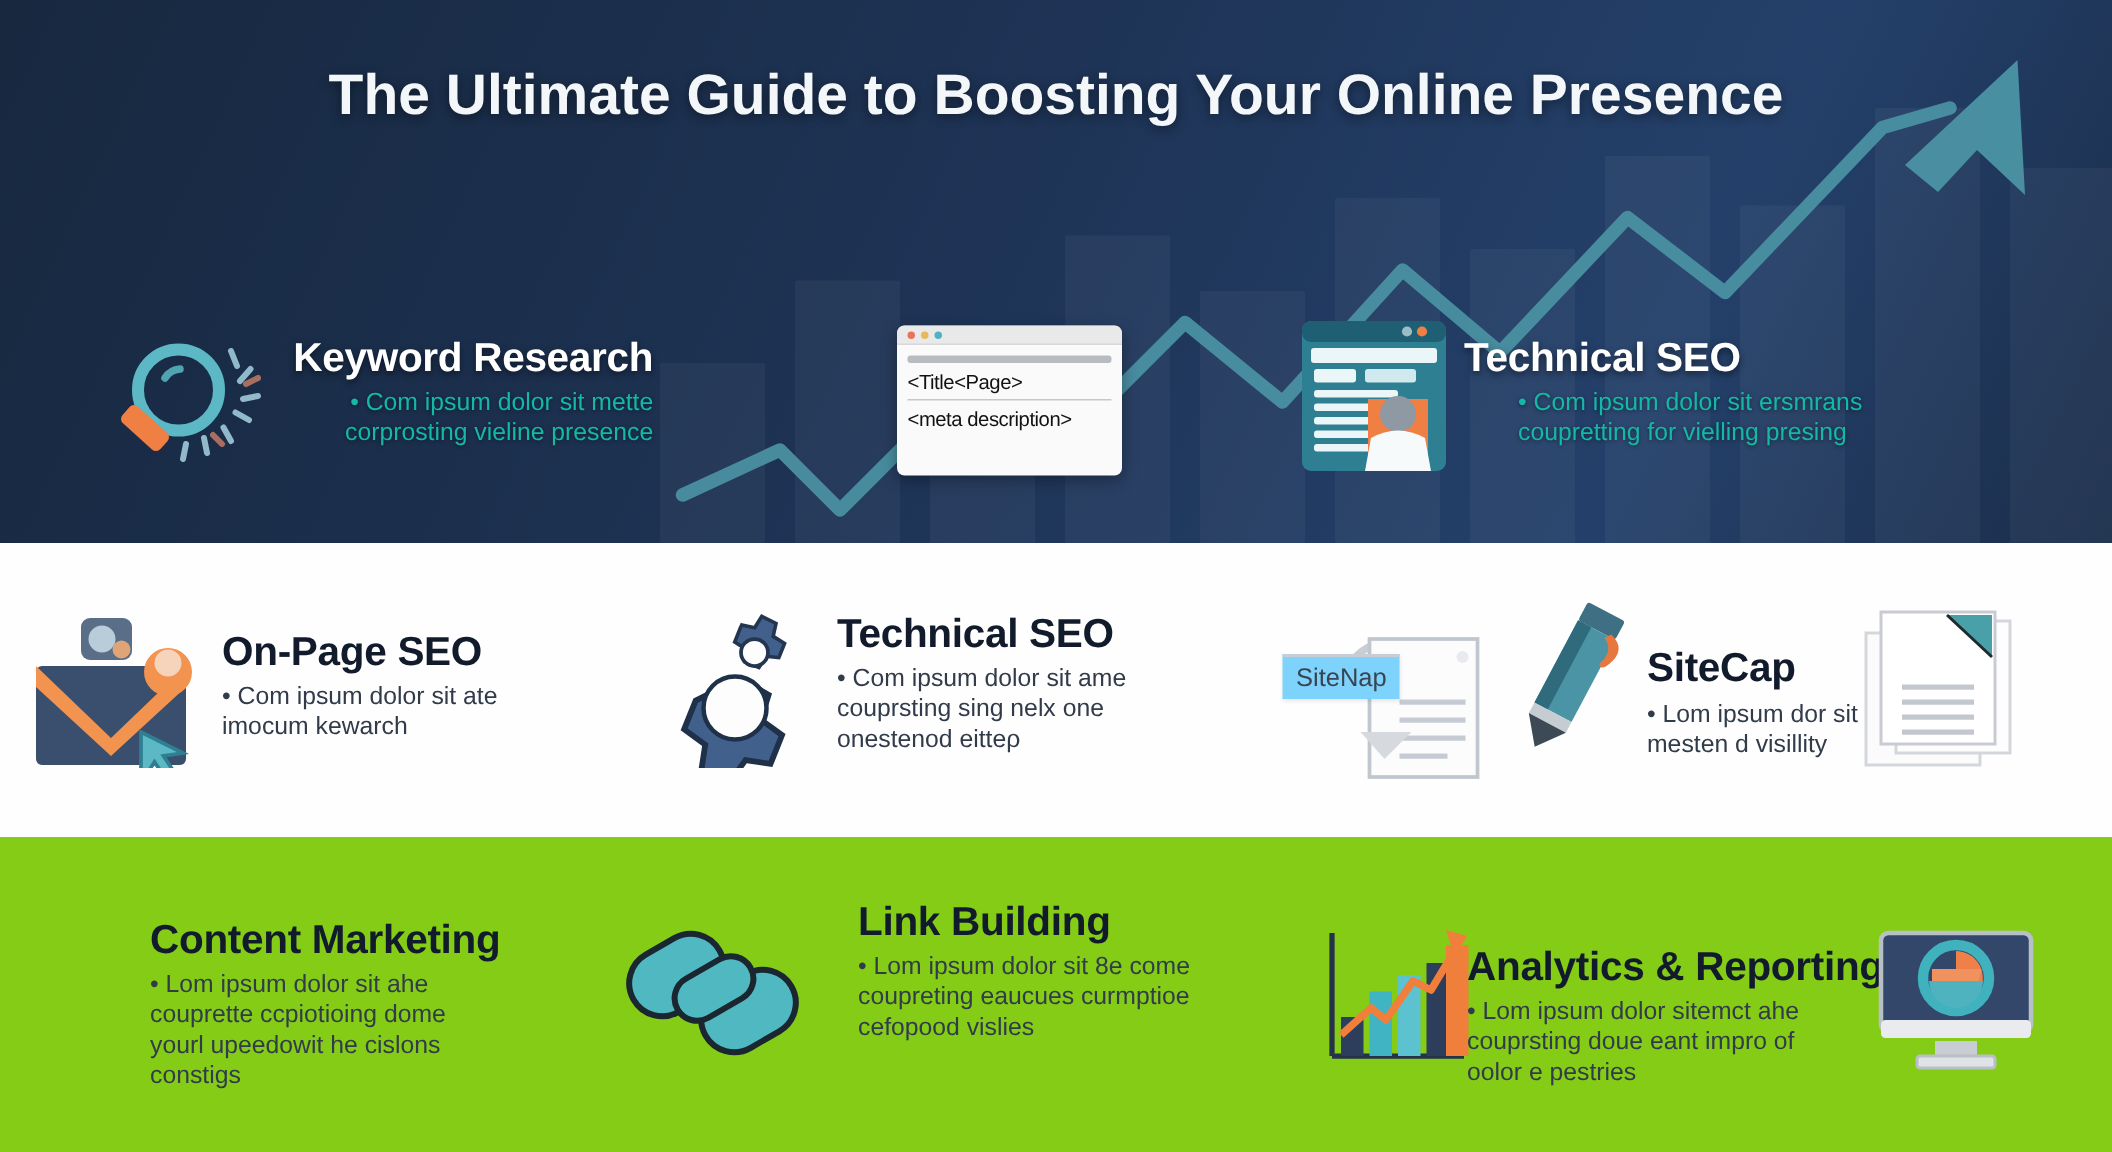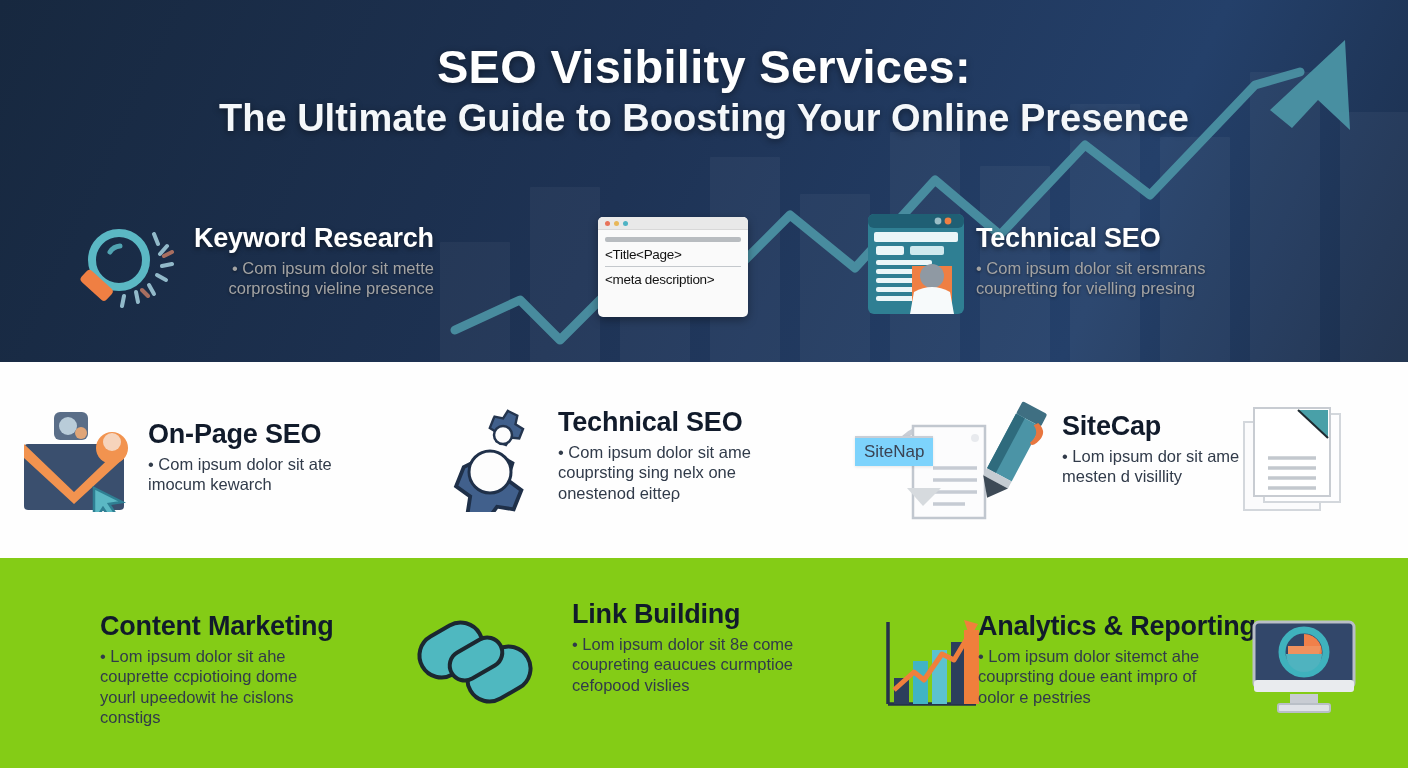--- a/index.html
+++ b/index.html
@@ -62,21 +62,21 @@
     line-height:1.05;
     letter-spacing:-0.2px;
   }
   .item-body {
     line-height:1.22;
     margin-top:6px;
     white-space:pre-line;
   }
   
   .on-dark .item-title { color:#ffffff; font-size:27px; text-shadow:0 2px 5px rgba(0,0,0,.5); }
-  .on-dark .item-body  { color:#a3a3a3; font-size:16.5px; text-shadow:0 1px 3px rgba(0,0,0,.45); }
+  .on-dark .item-body  { color:#14b8a6; font-size:16.5px; text-shadow:0 1px 3px rgba(0,0,0,.45);margin-left:36px; }
   
   .on-light .item-title { color:#111b2b; font-size:27px; }
   .on-light .item-body  { color:#313b4a; font-size:16.5px; }
 
   
   .band-mid {
     position:absolute; left:0; top:362px;
     width:1408px; height:196px;
     background:#fefefe;
   }
@@ -139,21 +139,20 @@
       <div class="hero-bar" style="left:1250px; width:70px; height:290px;"></div>
       <div class="hero-bar" style="left:1340px; width:68px; height:250px;"></div>
     </div>
 
     <svg class="hero-svg" viewBox="0 0 1408 362" preserveAspectRatio="none">
       <polyline points="455,330 520,300 560,340 650,250 705,300 790,215 855,268 935,180 1000,235 1085,145 1150,195 1255,85 1300,72" fill="none" stroke="#4b93a4" stroke-width="9" stroke-linejoin="round" stroke-linecap="round" opacity="0.92"></polyline>
       <polygon points="1270,110 1345,40 1350,130 1318,100 1292,128" fill="#4b93a4" opacity="0.95"></polygon>
     </svg>
 
     <div class="hero-title-wrap">
-      <div class="title-main">SEO Visibility Services:</div>
       <div class="title-sub">The Ultimate Guide to Boosting Your Online Presence</div>
     </div>
 
     <div class="item on-dark" style="left:72px; top:222px; width:420px;text-align:right;">
       <div class="item-icon" style="width:112px; height:96px;">
         <svg viewBox="0 0 112 96" width="112" height="96">
           <g stroke="#5bb8c4" stroke-width="8" fill="none" stroke-linecap="round">
             <circle cx="47" cy="38" r="27"></circle>
             <path d="M38 30 a13 13 0 0 1 10 -6" stroke-width="5" opacity=".85"></path>
           </g>
@@ -278,21 +277,21 @@
           <line x1="78" y1="66" x2="122" y2="66"></line>
           <line x1="78" y1="78" x2="122" y2="78"></line>
           <line x1="78" y1="90" x2="122" y2="90"></line>
           <line x1="78" y1="102" x2="110" y2="102"></line>
         </g>
         <path d="M52 86 L86 86 L68 104 Z" fill="#d6dade"></path>
       </svg>
       <div class="sitemap-label">SiteNap</div>
     </div>
 
-    <div class="item on-light" style="left:972px; top:34px; width:280px;">
+    <div class="item on-light" style="left:1008px; top:34px; width:280px;align-items:flex-end;">
       <div class="item-icon" style="width:80px; height:110px;">
         <svg viewBox="0 0 80 110" width="80" height="110">
           <g transform="rotate(28 40 55)">
             <rect x="26" y="6" width="28" height="14" rx="2" fill="#3f6f82"></rect>
             <rect x="26" y="20" width="28" height="62" fill="#4b94a6"></rect>
             <rect x="26" y="20" width="10" height="62" fill="#2f6b7d"></rect>
             <path d="M50 18 q14 4 8 18 q-3 7 -6 3 q5 -12 -5 -17z" fill="#e8763f"></path>
             <rect x="26" y="82" width="28" height="8" fill="#c5ccd2"></rect>
             <path d="M26 90 L54 90 L40 108 Z" fill="#3d4a56"></path>
           </g>
@@ -362,21 +361,21 @@
         <rect x="16" y="64" width="15" height="26" fill="#2c3e5c"></rect>
         <rect x="35" y="47" width="15" height="43" fill="#41b4c4"></rect>
         <rect x="54" y="36" width="15" height="54" fill="#5cc2cf"></rect>
         <rect x="73" y="28" width="15" height="62" fill="#2c3e5c"></rect>
         <rect x="86" y="16" width="15" height="74" fill="#f07f3c"></rect>
         <polyline points="16,76 36,58 46,66 64,40 76,46 94,16" fill="none" stroke="#f07f3c" stroke-width="5" stroke-linejoin="round"></polyline>
         <polygon points="86,6 100,10 92,24" fill="#f07f3c"></polygon>
       </svg>
     </div>
 
-    <div class="item on-light" style="left:978px; top:52px; width:290px;">
+    <div class="item on-light" style="left:978px; top:70px; width:290px;">
       <div class="item-text">
         <div class="item-title">Analytics &amp; Reporting</div>
         <div class="item-body">• Lom ipsum dolor sitemct ahe
 couprsting doue eant impro of
 oolor e pestries</div>
       </div>
     </div>
 
     <div style="position:absolute; left:1250px; top:62px; width:108px; height:96px;">
       <svg viewBox="0 0 108 96" width="108" height="96">

